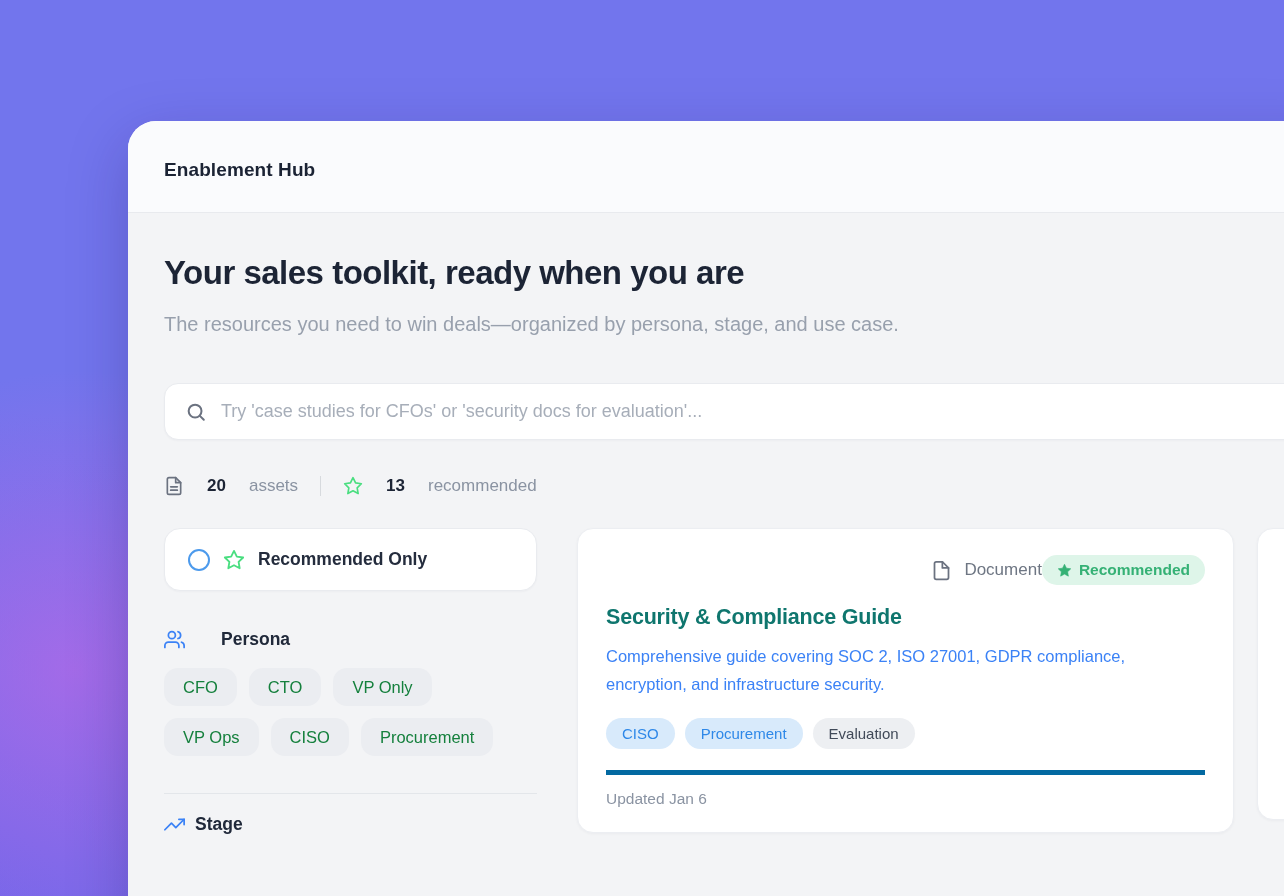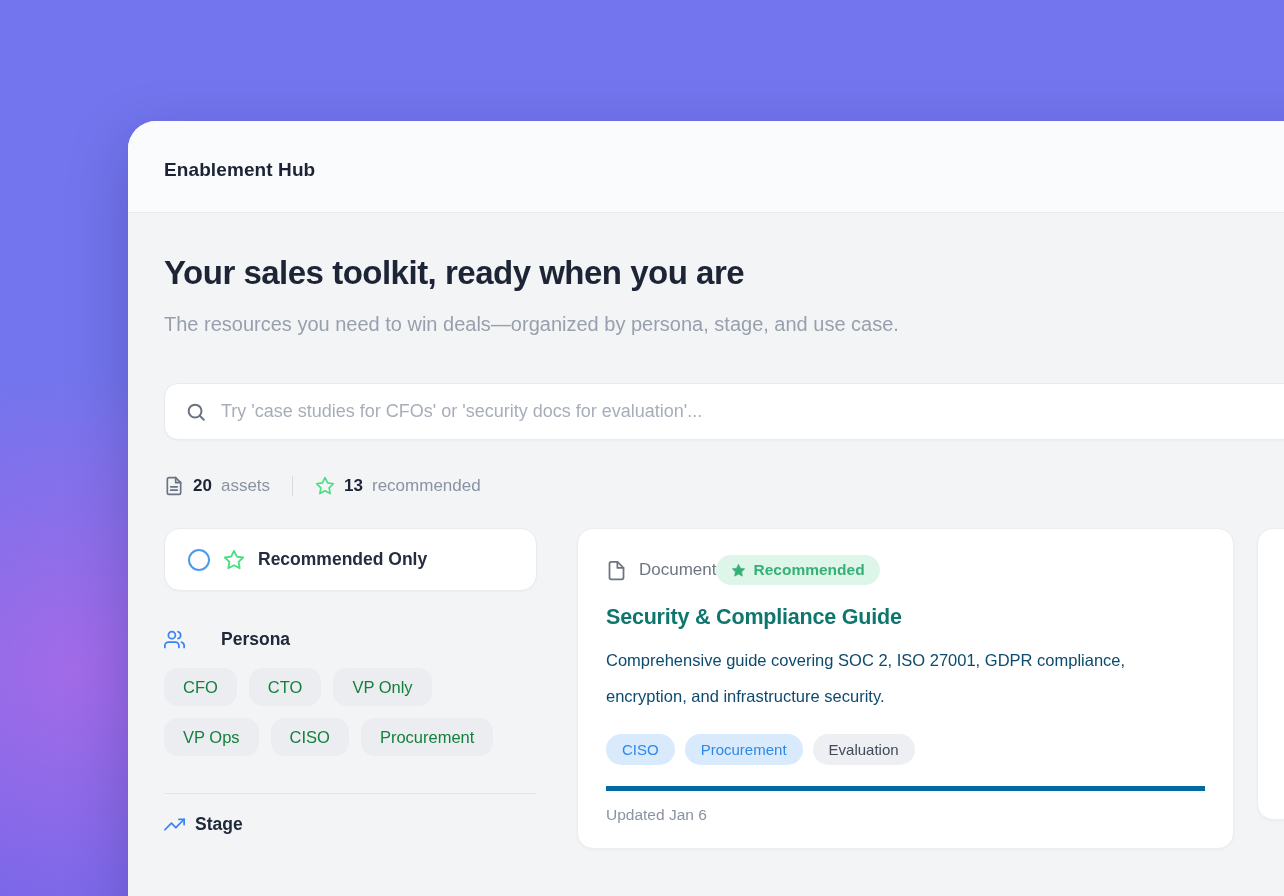--- a/index.html
+++ b/index.html
@@ -59,21 +59,21 @@
     font-family:inherit; font-size:18px; color:#333c4e;
   }
   .search-bar input::placeholder { color:#a7aeb9; }
 
   
   .stats-row {
     margin-top:36px;
     display:flex; align-items:center;
     font-size:17px; color:#8a93a2;
   }
-  .stat { display:flex; align-items:center; gap:9px; }
+  .stat { display:flex; align-items:center; gap:23px; }
   .stat b { color:#1c2435; font-weight:700; }
   .stat-divider { width:1px; height:20px; background:#d7dade; margin:0 22px; }
 
   
   .content-grid { display:flex; gap:40px; margin-top:32px; align-items:flex-start; }
   .sidebar { width:373px; flex:none; }
   .cards-col { display:flex; gap:23px; flex:none; }
 
   
   .rec-only {
@@ -107,30 +107,30 @@
   .sidebar-divider { border:none; border-top:1px solid #e3e6ea; margin-top:37px; }
 
   
   .card {
     width:657px; flex:none;
     background:#ffffff; border-radius:16px;
     border:1px solid #eceef2;
     box-shadow:0 1px 3px rgba(20,30,60,0.04);
     padding:26px 28px 0 28px;
   }
-  .card-top { display:flex; align-items:center; justify-content:flex-start; }
+  .card-top { display:flex; align-items:center; justify-content:flex-end; }
   .card-type { display:flex; align-items:center; gap:12px; font-size:17px; color:#6e7683; }
   .badge {
     display:flex; align-items:center; gap:7px;
     background:#def5e9; color:#35b175;
     border-radius:999px; padding:6px 15px;
     font-size:15.5px; font-weight:600;
   }
   .card-title { margin-top:20px; font-size:21.5px; font-weight:700; color:#0f766e; letter-spacing:-0.2px; }
-  .card-desc { margin-top:12px; font-size:16.5px; line-height:36px; color:#0c4a6e; }
+  .card-desc { margin-top:12px; font-size:16.5px; line-height:28px; color:#3b82f6; }
   .tag-row { margin-top:20px; display:flex; gap:10px; }
   .tag {
     border-radius:999px; padding:0 16px; height:31px;
     display:flex; align-items:center; font-size:15px; font-weight:500;
   }
   .tag.blue { background:#d8eafb; color:#2e88e8; }
   .tag.gray { background:#edeff2; color:#414a59; }
   .card-footer {
     margin-top:21px; border-top:5px solid #0369a1;
     padding:15px 0 24px 0;

